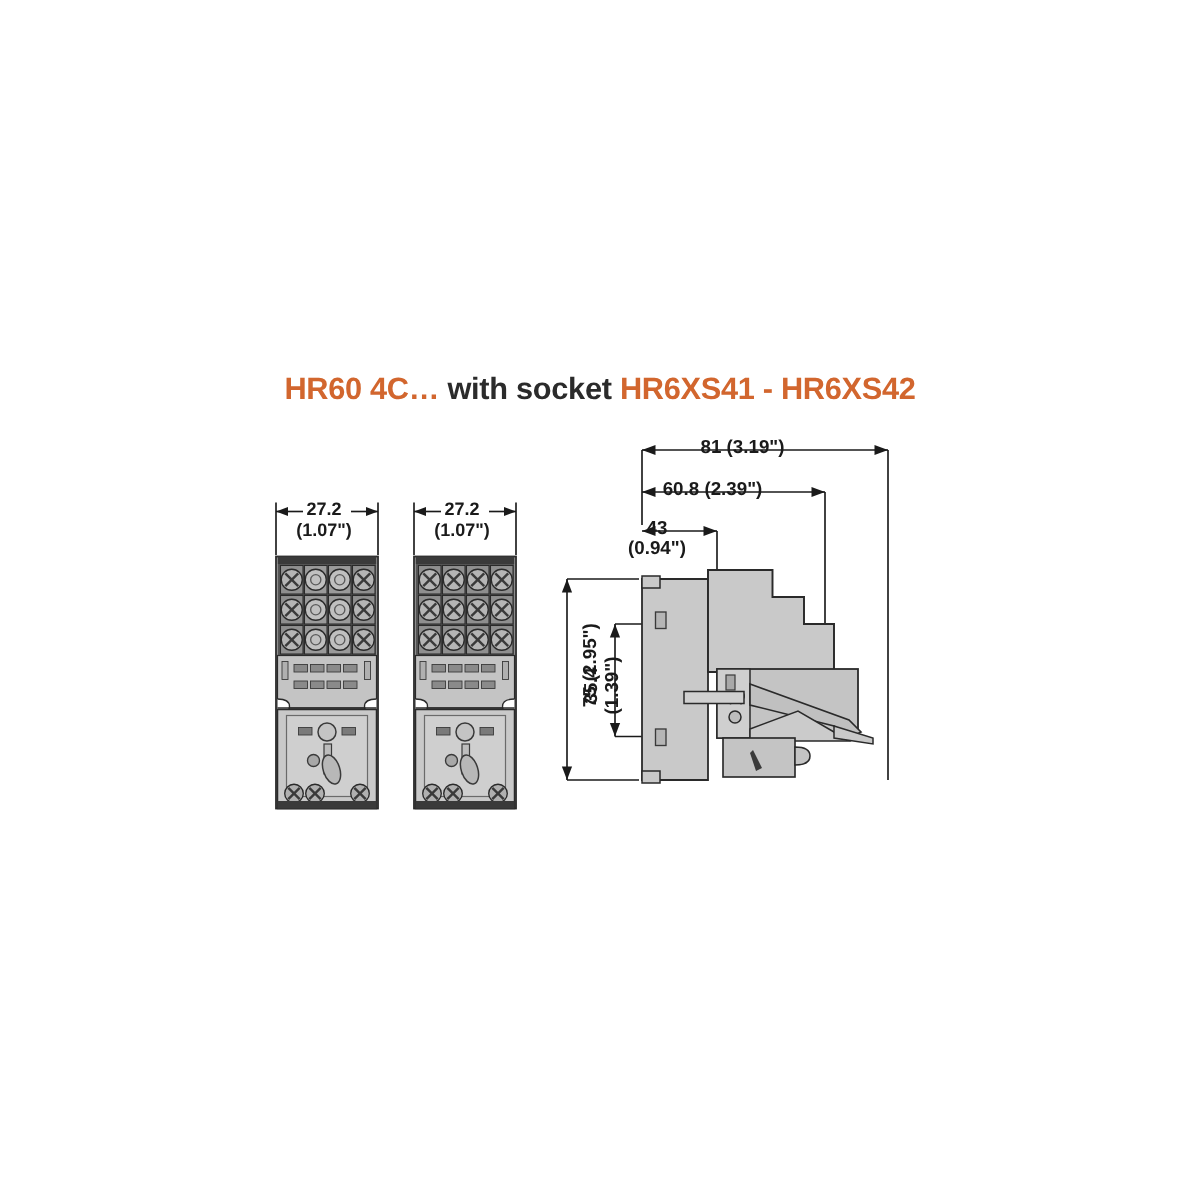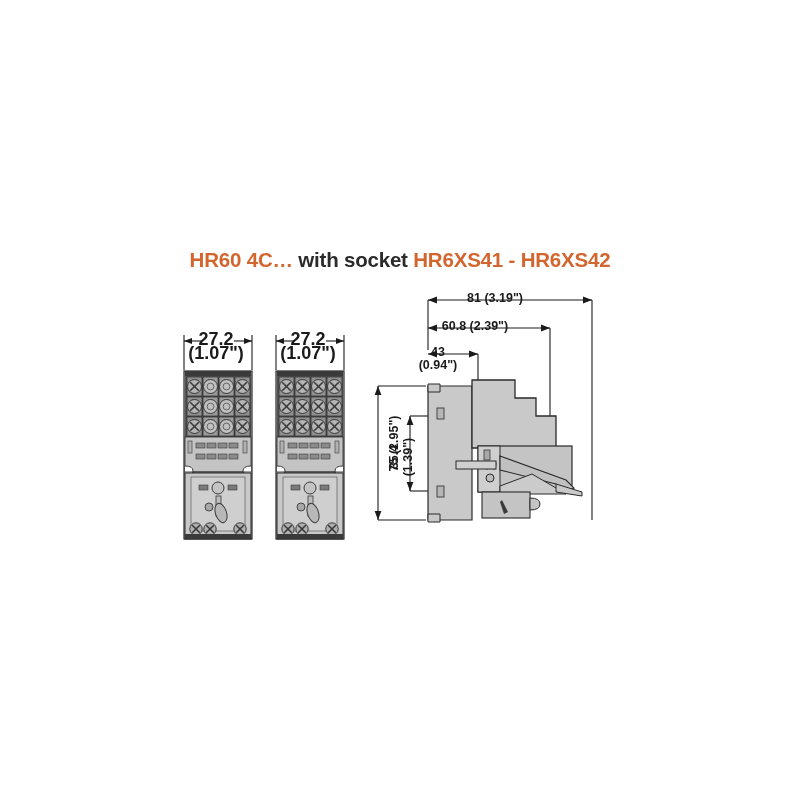--- a/index.html
+++ b/index.html
@@ -49,21 +49,21 @@
   .dimtext.vert {
     transform-origin: 50% 50%;
     transform: rotate(-90deg);
   }
 
   svg { display: block; overflow: visible; }
 
   .socket-caption {
     position: absolute;
     text-align: center;
-    font-size: 18px;
+    font-size: 12px;
     font-weight: bold;
     color: #1a1a1a;
     line-height: 14px;
     white-space: nowrap;
   }
 </style>
 </head>
 <body>
 
 <div id="stage">

